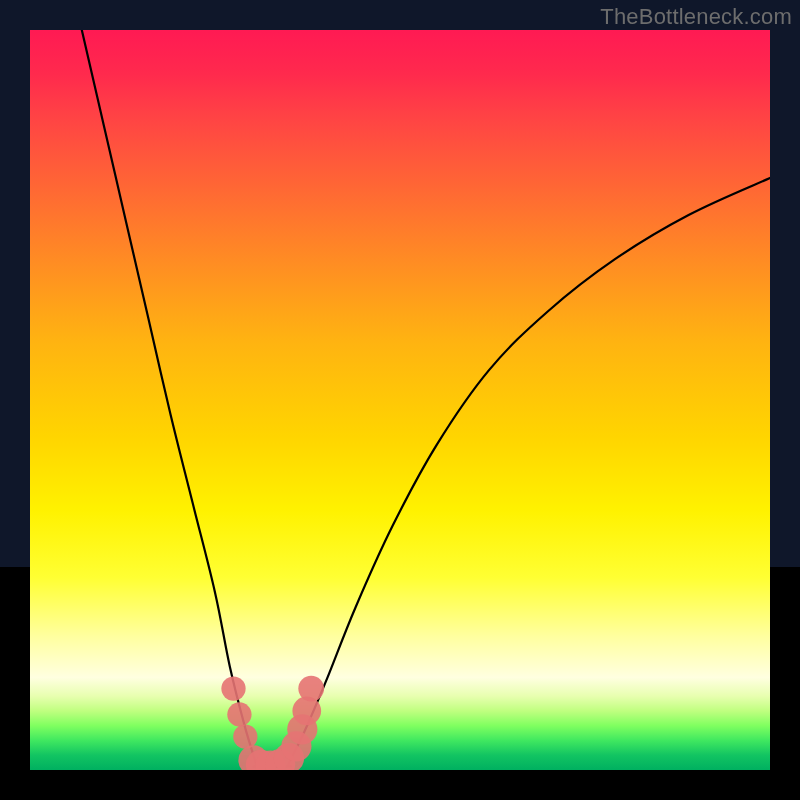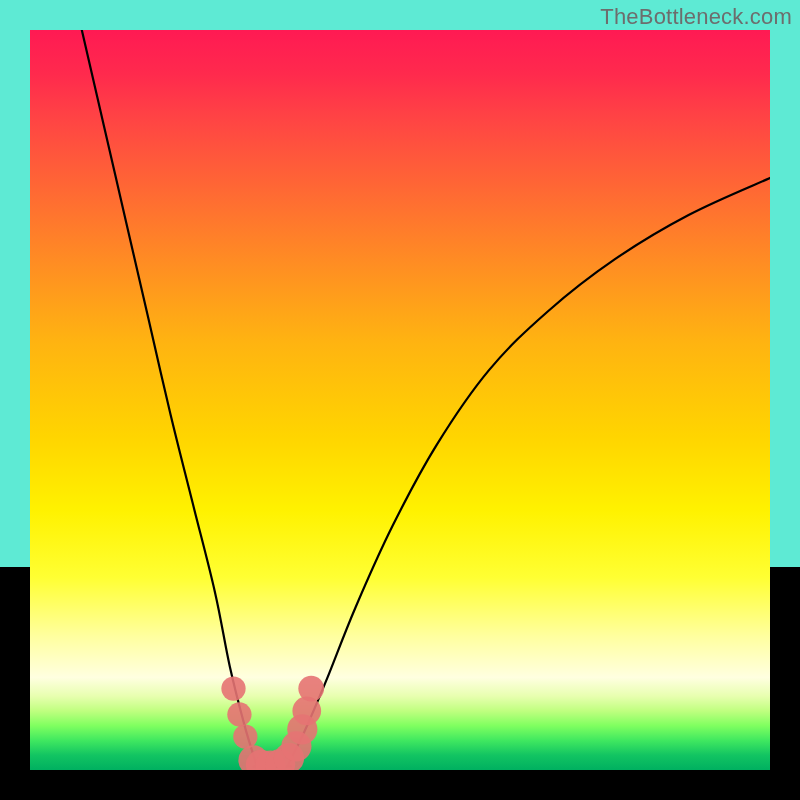--- a/index.html
+++ b/index.html
@@ -8,21 +8,21 @@
     width: 800px;
     height: 800px;
     background: #000;
     overflow: hidden;
     font-family: Arial, Helvetica, sans-serif;
   }
   .frame {
     position: absolute;
     left: 0; top: 0;
     width: 800px; height: 567px;
-    background: #5eead4;
+    background: #0f172a;
   }
   .plot-area {
     position: absolute;
     left: 30px;
     top: 30px;
     width: 740px;
     height: 740px;
     overflow: hidden;
   }
   .gradient {

